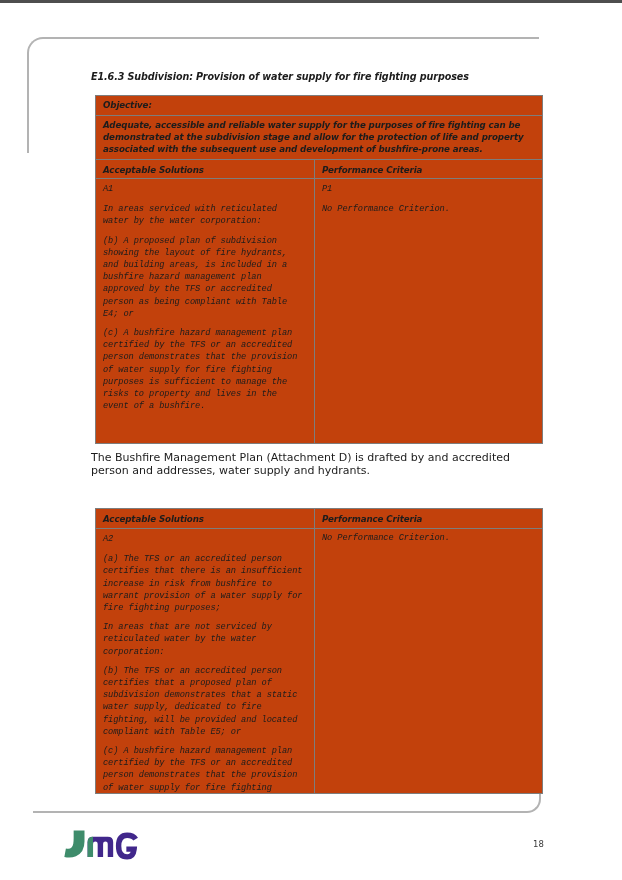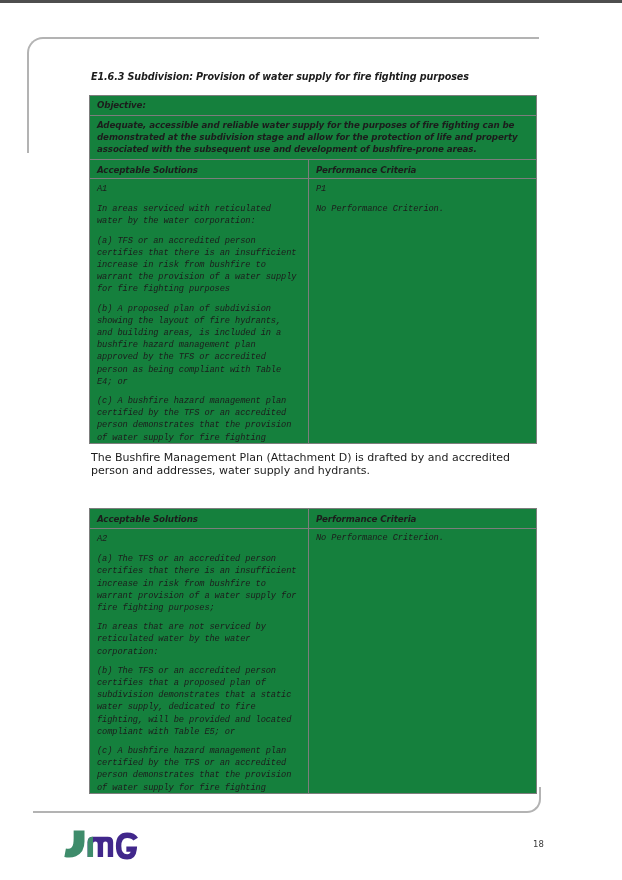--- a/index.html
+++ b/index.html
@@ -15,22 +15,22 @@
   }
   .frame-bottom{
     position:absolute;left:33px;top:787px;width:508px;height:26px;box-sizing:border-box;
     border-bottom:2px solid #b3b3b3;border-right:2px solid #b3b3b3;border-bottom-right-radius:14px;
   }
   .heading{
     position:absolute;left:91px;top:71px;margin:0;
     font-size:9.6px;font-weight:bold;font-style:italic;letter-spacing:-0.1px;white-space:nowrap;text-align:right;
   }
   .tbl{
-    position:absolute;left:89px;width:448px;box-sizing:border-box;
-    border:1px solid #7d7d7d;background:#15803d;
+    position:absolute;left:95px;width:448px;box-sizing:border-box;
+    border:1px solid #7d7d7d;background:#c2410c;
     font-style:italic;font-size:8.7px;line-height:12.2px;letter-spacing:-0.1px;
   }
   .tbl1{top:95px;}
   .tbl2{top:508px;}
   .row{box-sizing:border-box;overflow:hidden;border-top:1px solid #7d7d7d;}
   .row:first-child{border-top:none;}
   .row.two{display:grid;grid-template-columns:219px 1fr;}
   .row.two > .cell:first-child{border-right:1px solid #7d7d7d;}
   .cell{box-sizing:border-box;overflow:hidden;padding:3px 10px 0 7px;}
   .obj-label-row{height:19px;}
@@ -71,21 +71,20 @@
   </div>
   <div class="row two hdr-row">
     <div class="cell">Acceptable Solutions</div>
     <div class="cell">Performance Criteria</div>
   </div>
   <div class="row two content-row">
     <div class="cell">
       <p class="pid">A1</p>
       <div>
           <p>In areas serviced with reticulated water by the water corporation:</p>
-          <p>(a) TFS or an accredited person certifies that there is an insufficient increase in risk from bushfire to warrant the provision of a water supply for fire fighting purposes</p>
           <p>(b) A proposed plan of subdivision showing the layout of fire hydrants, and building areas, is included in a bushfire hazard management plan approved by the TFS or accredited person as being compliant with Table E4; or</p>
           <p>(c) A bushfire hazard management plan certified by the TFS or an accredited person demonstrates that the provision of water supply for fire fighting purposes is sufficient to manage the risks to property and lives in the event of a bushfire.</p>
         </div>
     </div>
     <div class="cell">
       <p class="pid">P1</p>
       <p>No Performance Criterion.</p>
     </div>
   </div>
 </div>

